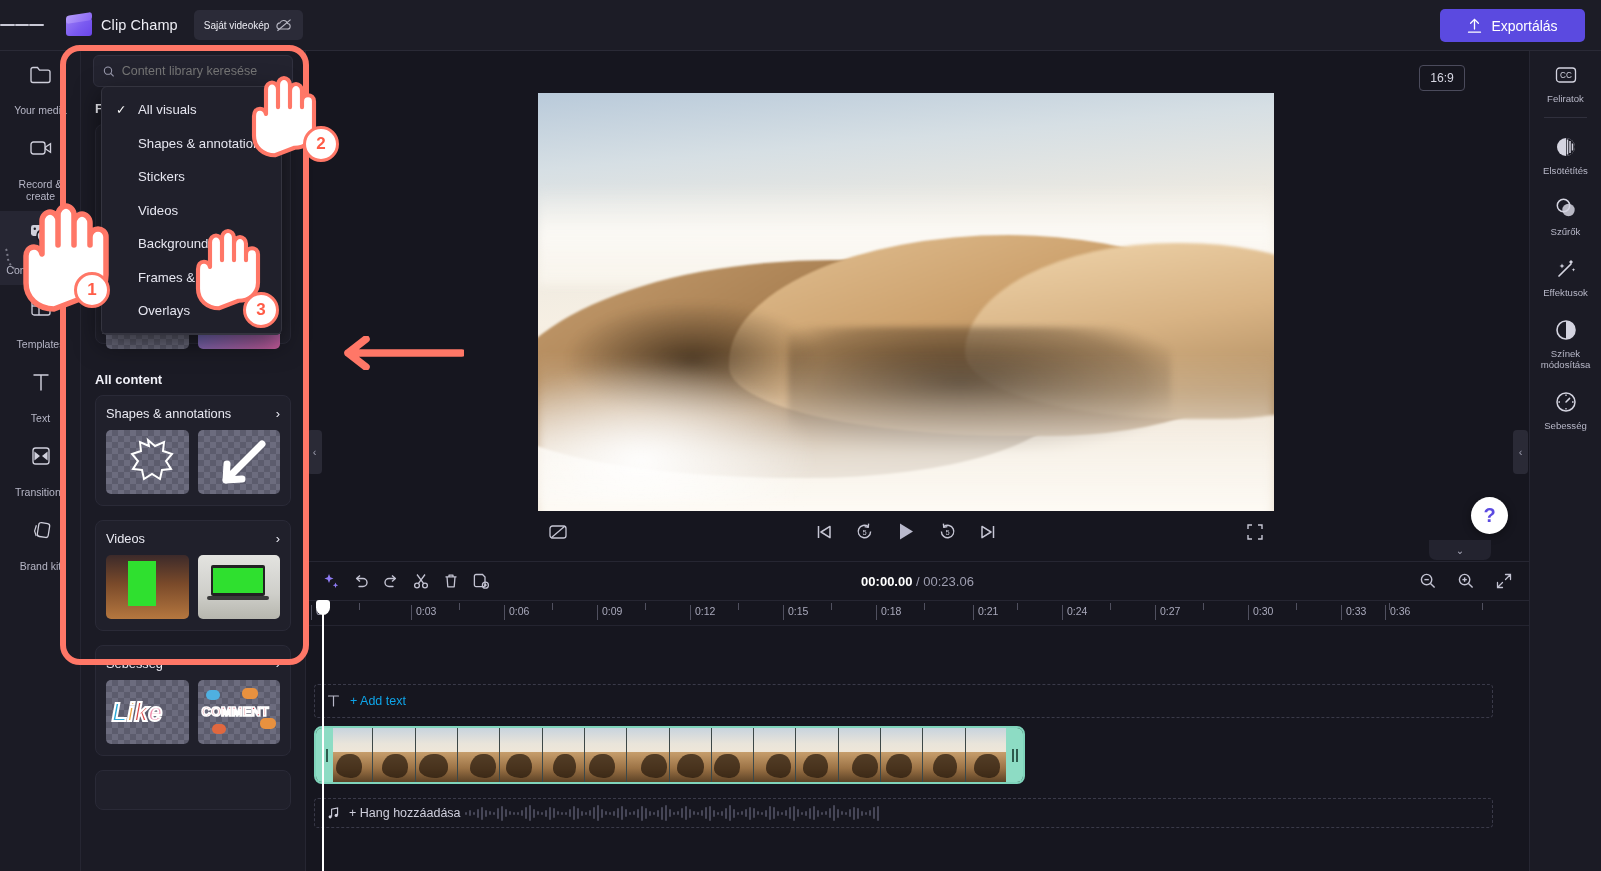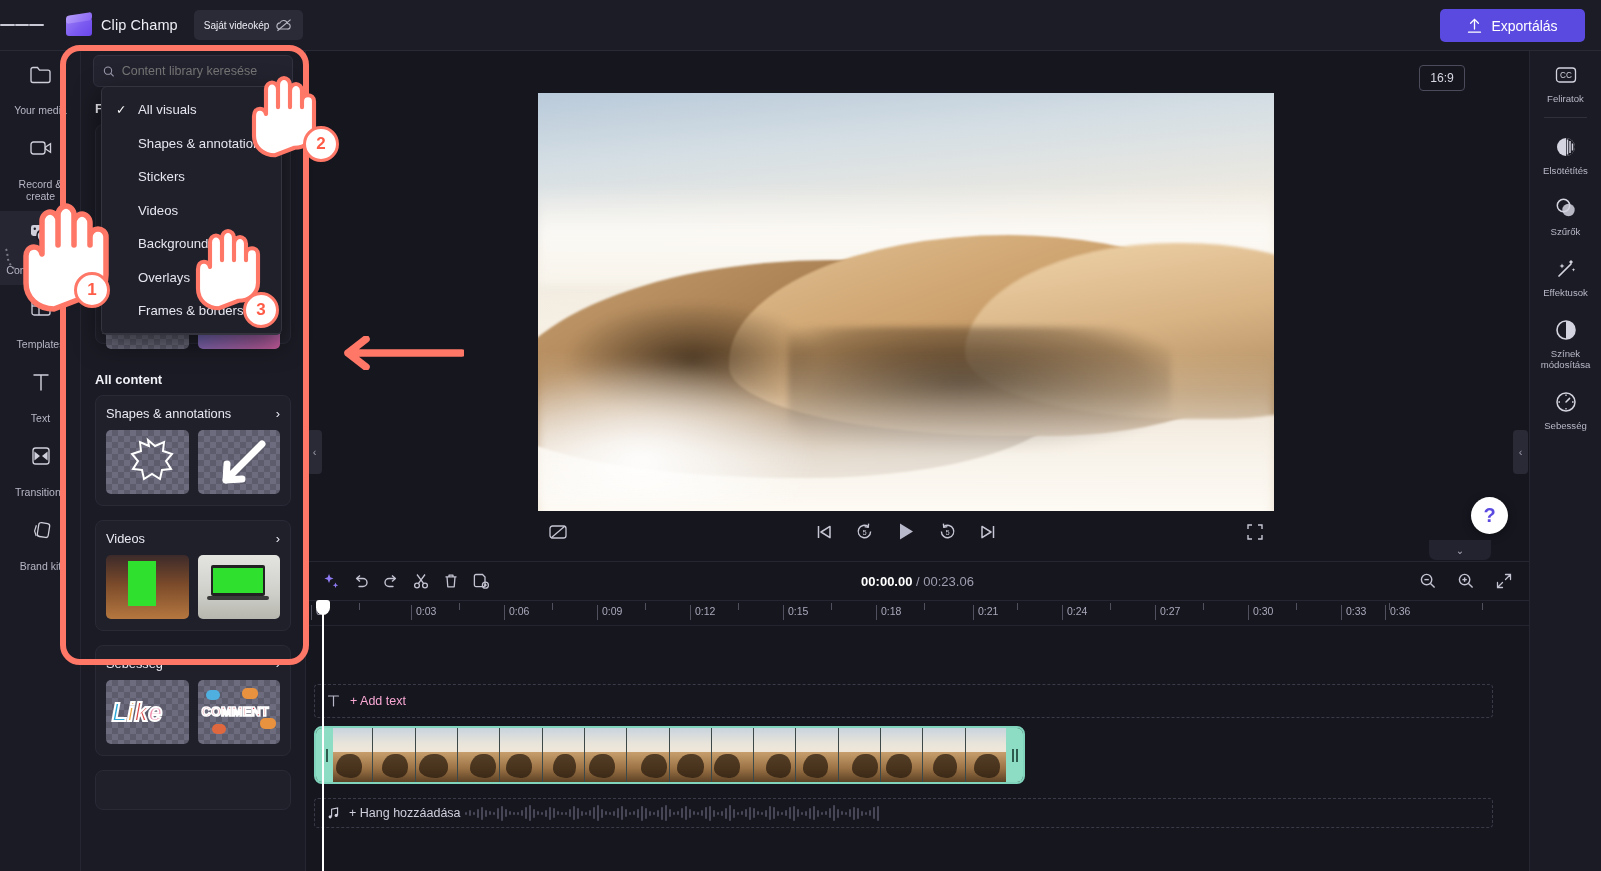--- a/index.html
+++ b/index.html
@@ -193,21 +193,21 @@
   }
   .tl-time b{ color:#fff; font-weight:bold; }
   .tl-time i{ color:#9e9eb0; font-style:normal; }
   .tl-right{ position:absolute; right:16px; top:50%; transform:translateY(-50%); display:flex; gap:20px; }
   .ruler{ position:relative; height:26px; border-top:1px solid #262632; border-bottom:1px solid #242430; }
   .tick{ position:absolute; top:4px; font-size:10.5px; color:#a9a9bb; }
   .tick:before{ content:''; position:absolute; left:-5px; top:0; width:1px; height:15px; background:#50505f; }
   .tick.minor:before{ height:7px; top:-2px; }
 
   .track{ position:relative; margin:6px 0 0 8px; height:34px; border:1px dashed #3a3a49; border-radius:4px;
-    display:flex; align-items:center; padding-left:12px; gap:10px; color:#f9a8d4; font-size:12.5px; }
+    display:flex; align-items:center; padding-left:12px; gap:10px; color:#0ea5e9; font-size:12.5px; }
   .clip{
     position:absolute; left:8px; top:0; width:711px; height:58px; border-radius:8px;
     border:2px solid #7fd4bb; overflow:hidden; background:#1e2a2a; cursor:pointer;
   }
   .clip-handle{
     position:absolute; top:0; width:17px; height:100%; background:#8ddcc4;
     display:flex; align-items:center; justify-content:center; z-index:3;
   }
   .clip-handle i{ display:block; width:2px; height:13px; background:#2c5a4c; margin:0 1px; }
   .filmstrip{ position:absolute; left:15px; top:0; right:15px; height:100%; display:flex; }
@@ -448,25 +448,25 @@
     <div class="dd-item">
       <span class="dd-check"></span>
       <span>Videos</span>
     </div>
     <div class="dd-item">
       <span class="dd-check"></span>
       <span>Backgrounds</span>
     </div>
     <div class="dd-item">
       <span class="dd-check"></span>
-      <span>Overlays</span>
+      <span>Frames &amp; borders</span>
     </div>
     <div class="dd-item">
       <span class="dd-check"></span>
-      <span>Frames &amp; borders</span>
+      <span>Overlays</span>
     </div>
     <div class="dd-sep"></div>
   </div>
 
   <div class="stage">
     <div class="ratio-chip">16:9</div>
 
     <div class="video">
       <div class="dune-sky"></div>
       <div class="dune-fog-top"></div>

